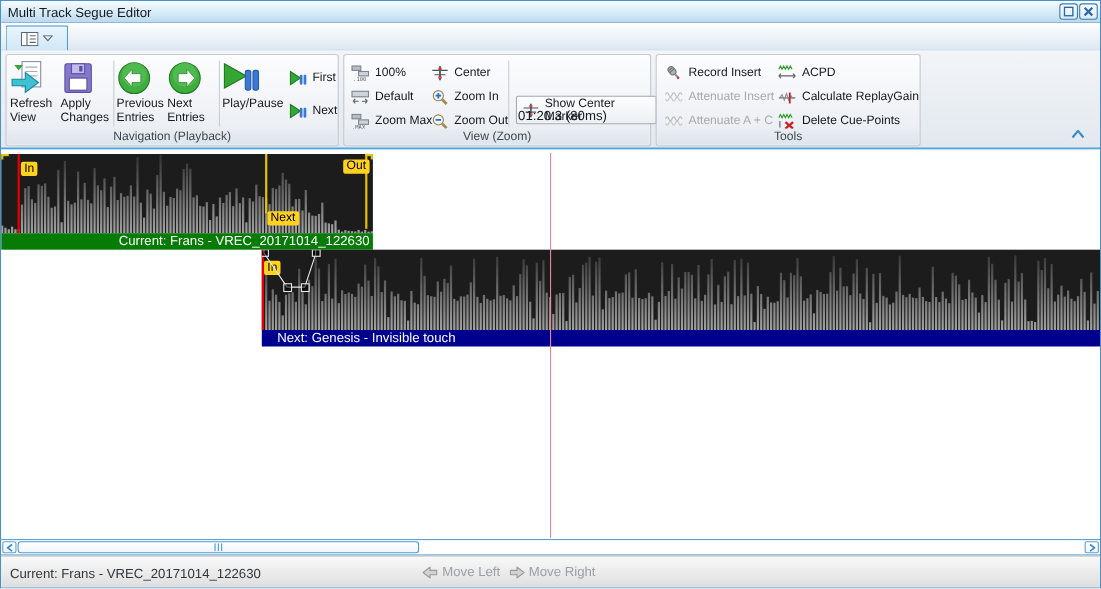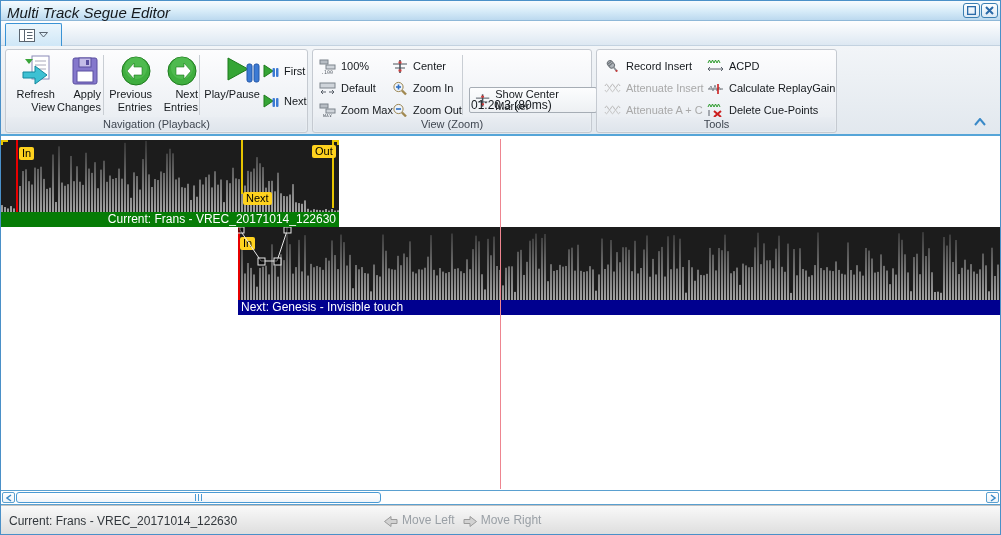--- a/index.html
+++ b/index.html
@@ -2,77 +2,77 @@
 <html style="--c-current_caption_bg: #067c06; --c-next_caption_bg: #00008f; --c-marker_yellow: #ffd21e; --c-in_marker_red: #e80000; --c-center_line: #ee8590; --c-ribbon_blue_edge: #55a5d8;"><head>
 <meta charset="utf-8">
 <style>
   * { margin:0; padding:0; box-sizing:border-box; }
   html,body { width:1001px; height:535px; }
   body { font-family:"Liberation Sans", sans-serif; font-size:12px; color:#1a1a1a; background:#fff; }
   .window { position:relative; width:1001px; height:535px; border:1px solid #4a90c8; overflow:hidden; background:#fff; }
 
   
   .titlebar { position:relative; height:20px; background:linear-gradient(#f7fbfe, #d6ebf8 55%, #bcd9ef); border-bottom:1px solid #8fb8d8; }
-  .titlebar .title { position:absolute; left:6px; top:3px; font-size:15px; color:#15191d;font-style:italic; }
+  .titlebar .title { position:absolute; left:6px; top:3px; font-size:12px; color:#15191d; }
   .win-btn { position:absolute; top:2px; width:17px; height:15px; background:linear-gradient(#fdfeff,#dceaf5); border:1px solid #3c7fb1; border-radius:3px; display:flex; align-items:center; justify-content:center; cursor:default; }
   .win-btn.max { right:20px; }
   .win-btn.close { right:2px; }
 
   
   .tabstrip { position:relative; height:25px; background:linear-gradient(#fefefe,#dde8f2); border-bottom:1px solid #c3d2e0; }
   .layout-tab { position:absolute; left:4px; top:2px; width:57px; height:23px; background:linear-gradient(#eaf5fc,#cfe7f7); border:1px solid #3a93d5; border-bottom:none; border-radius:2px 2px 0 0; display:flex; align-items:center; justify-content:center; gap:4px; }
 
   
   .ribbon { position:relative; height:90px; background:linear-gradient(#f2f5f8,#e2e8ee); border-bottom:2px solid #55a5d8; }
   .group { position:absolute; top:3px; height:84px; background:linear-gradient(#fdfdfe,#eef1f5 70%, #e6ebf0); border:1px solid #c5cad1; border-radius:3px; }
   .group-label { position:absolute; left:1px; right:1px; bottom:1px; height:14px; line-height:14px; text-align:center; font-size:11px; color:#3f4650; background:linear-gradient(#e9edf2,#dfe5ec); border-radius:0 0 3px 3px; }
   .g-nav { left:4px; width:303px; }
   .g-view { left:311px; width:280px; }
   .g-tools { left:595px; width:241px;text-decoration:underline; }
 
-  .big-btn { position:absolute; top:3px; height:64px; width:46px; display:flex; flex-direction:column; align-items:flex-end; border-radius:3px; }
+  .big-btn { position:absolute; top:3px; height:64px; width:46px; display:flex; flex-direction:column; align-items:flex-start; border-radius:3px; }
   .big-btn .cap { font-size:11px; line-height:13px; color:#15191d; text-align:center; }
   .big-btn svg { margin:2px 0 1px; }
   .vsep { position:absolute; top:5px; height:60px; width:1px; background:#c9ced4; }
 
   .small-btn { display:flex; align-items:center; gap:5px; height:18px; font-size:11px; color:#15191d; white-space:nowrap; }
   .small-btn.disabled { color:#a9a9a9; }
   .col { position:absolute; top:7px; display:flex; flex-direction:column; gap:4px; }
 
   .scm-btn { position:absolute; left:156px; top:9px; width:128px; height:26px; border:1px solid #a6adb5; border-radius:2px; background:linear-gradient(#fcfdfe,#edf0f3); display:flex; align-items:center; gap:5px; padding:0 5px; font-size:11px; color:#15191d;margin-top:28px; }
   .time-readout { position:absolute; left:158px; top:48px; font-size:12px; color:#15191d; }
   .collapse-chevron { position:absolute; right:14px; bottom:8px; width:12px; height:8px; }
 
   
   .content { position:relative; height:354px; background:#fff; overflow:hidden; }
   .wave { position:absolute; background:#1c1c1c; }
   .wave1 { left:0; top:4px; width:338px; height:72px; }
   .wave2 { left:237px; top:91px; width:763px; height:73px; }
   .caption { position:absolute; left:0; right:0; height:15px; line-height:15px; color:#fff; font-size:12px; }
   .cap1 { top:76px; width:338px; background:var(--c-current_caption_bg,#067c06); text-align:right; padding-right:3px; }
-  .cap2 { top:164px; left:237px; width:763px; background:var(--c-next_caption_bg,#00008f); text-align:left; padding-left:3px; }
+  .cap2 { top:164px; left:237px; width:763px; background:var(--c-next_caption_bg,#00008f); text-align:left; padding-left:14px; }
   .ylabel { position:absolute; background:var(--c-marker_yellow,#ffd21e); color:#000; font-size:11px; font-weight:normal; line-height:13px; padding:0 3px; border-radius:2px; z-index:4; }
   .redline { position:absolute; width:2px; background:var(--c-in_marker_red,#e80000); z-index:3; }
   .yline { position:absolute; width:2px; background:#e6c400; z-index:3; }
   .ytick { position:absolute; width:7px; height:5px; z-index:3; }
   .centerline { position:absolute; left:499px; top:3px; width:1px; height:350px; background:var(--c-center_line,#ee8590); z-index:6; }
   .env { position:absolute; left:0; top:0; z-index:5; }
 
   
   .scrollbar { position:relative; height:15px; background:#fff; border-top:1px solid #5aa0d0; border-bottom:1px solid #5aa0d0; }
   .sb-btn { position:absolute; top:1px; width:13px; height:11px; background:linear-gradient(#fff,#eef4f9); border:1px solid #5aa0d0; border-radius:2px; display:flex; align-items:center; justify-content:center; }
   .sb-left { left:1px; } .sb-right { right:1px; }
   .sb-thumb { position:absolute; left:15px; top:1px; width:365px; height:11px; background:linear-gradient(#fff,#f0f5fa); border:1px solid #4a9ad4; border-radius:3px; display:flex; align-items:center; justify-content:center; gap:2px; }
   .grip { width:1px; height:7px; background:#4a9ad4; }
 
   
   .statusbar { position:relative; height:29px; background:linear-gradient(#f9f9f9,#dedede); border-top:1px solid #c2c2c2; }
   .status-text { position:absolute; left:8px; top:8px; font-size:12px; color:#32373c; }
   .movers { position:absolute; left:383px; top:7px; display:flex; align-items:center; gap:8px; color:#9aa0a6; font-size:12px; }
-  .mover { display:flex; align-items:flex-end; gap:4px; }
+  .mover { display:flex; align-items:center; gap:4px; }
 </style>
 </head>
 <body>
 
 <div class="window">
 
   <div class="titlebar">
     <span class="title">Multi Track Segue Editor</span>
     <div class="win-btn max">
       <svg width="9" height="9" viewBox="0 0 9 9">

